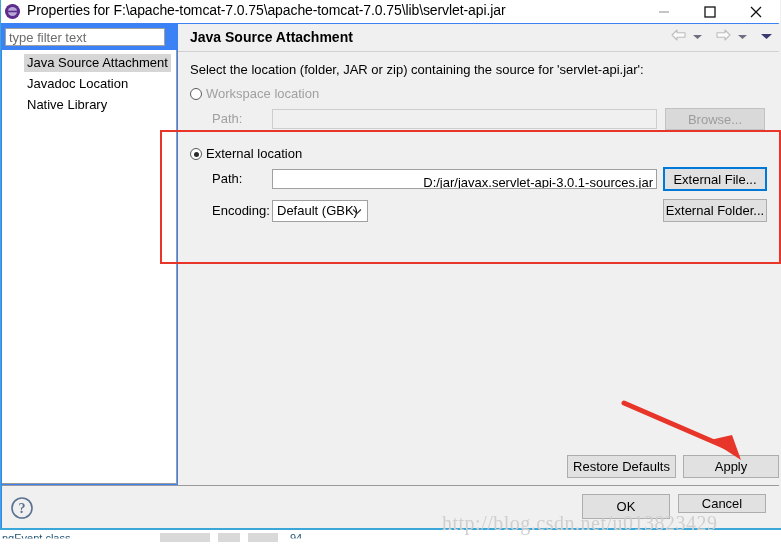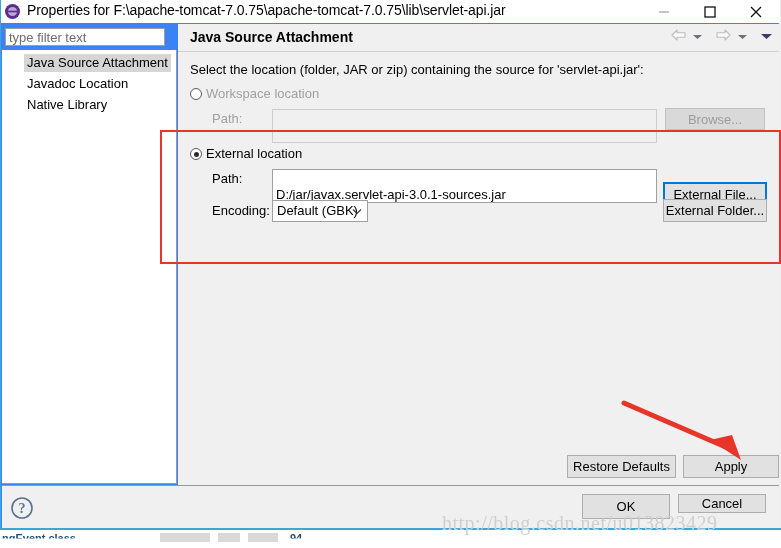--- a/index.html
+++ b/index.html
@@ -16,21 +16,20 @@
     font-size: 13px;
     color: #000;
   }
 
   
   .bg-strip {
     position: absolute;
     left: 0; top: 528px; width: 781px; height: 20px;
     background: #ffffff;
     overflow: hidden;
-    font-weight: bold;
   }
   .bg-strip-line {
     position: absolute; left: 0; top: 0; width: 781px; height: 2px;
     background: #3ba7d8;
   }
   .bg-row-text {
     position: absolute; left: 2px; top: 4px;
     font-size: 11px; color: #1b4f72;
     white-space: nowrap;
     clip-path: inset(0 0 46% 0);
@@ -166,23 +165,24 @@
   }
   .field-label.disabled { color: #a0a0a0; }
 
   .textfield {
     position: absolute;
     box-sizing: border-box;
     background: #ffffff;
     border: 1px solid #a0a0a0;
     font-size: 13px;
     line-height: 18px;
-    padding: 16px 3px;
+    padding: 4px 3px;
     white-space: nowrap;
     overflow: hidden;
+    text-align: right;
   }
   .textfield.disabled {
     background: #f0f0f0;
     border-color: #cdcdcd;
     color: #a0a0a0;
   }
 
   .btn {
     position: absolute;
     box-sizing: border-box;
@@ -344,21 +344,21 @@
     <div class="field-label disabled" style="left:34px; top:86px;">Path:</div>
     <div class="textfield disabled" style="left:94px; top:85px; width:385px; height:20px;"></div>
     <div class="btn disabled" style="left:487px; top:84px; width:100px; height:22px;">Browse...</div>
 
     <div class="radio-row" style="top:122px;">
       <span class="radio checked"></span><span class="radio-label">External location</span>
     </div>
 
     <div class="field-label" style="left:34px; top:146px;">Path:</div>
     <div class="textfield" style="left:94px; top:145px; width:385px; height:20px;">D:/jar/javax.servlet-api-3.0.1-sources.jar</div>
-    <div class="btn focused" style="left:485px; top:158px; width:104px; height:24px;">External File...</div>
+    <div class="btn focused" style="left:485px; top:143px; width:104px; height:24px;">External File...</div>
 
     <div class="field-label" style="left:34px; top:178px;">Encoding:</div>
     <div class="combo" style="left:94px; top:176px; width:96px; height:22px;">
       <span>Default (GBK)</span>
       <span class="chev">
         <svg width="10" height="7" viewBox="0 0 10 7">
             <path d="M1 1.5L5 5.5L9 1.5" fill="none" stroke="#333" stroke-width="1.1"></path>
           </svg>
       </span>
     </div>

